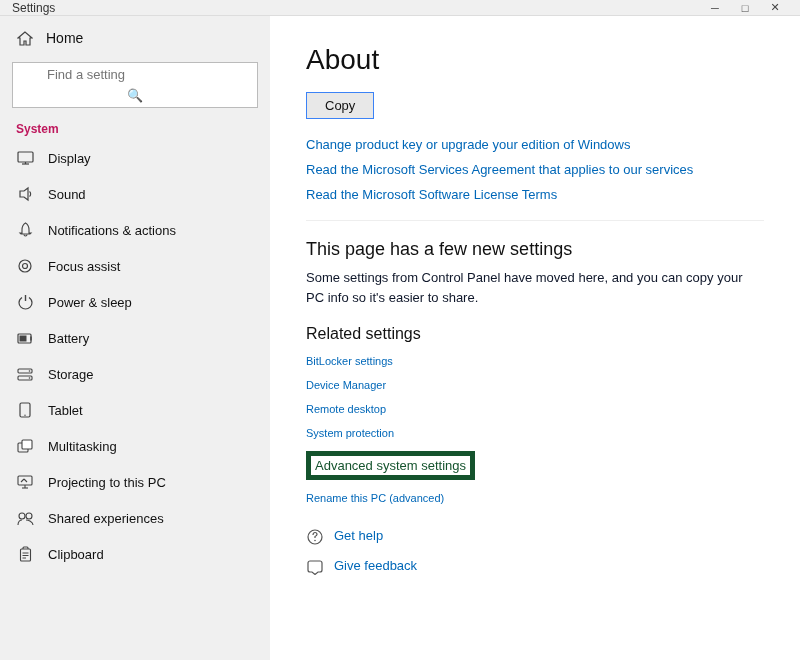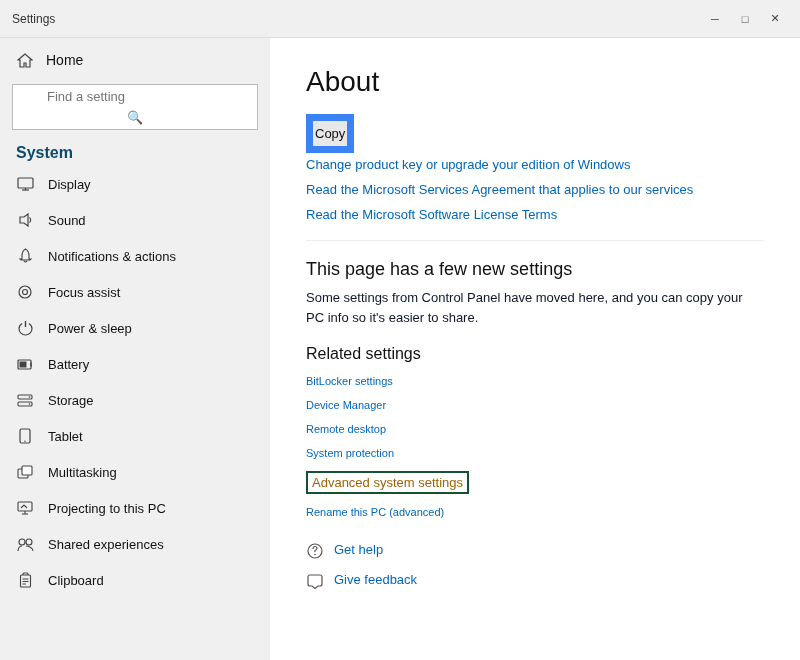--- a/index.html
+++ b/index.html
@@ -9,21 +9,21 @@
       height: 660px;
       background: #fff;
       display: flex;
       flex-direction: column;
       overflow: hidden;
     }
 
     
     .title-bar {
       background: #f0f0f0;
-      height: 38px;
+      height: 16px;
       display: flex;
       align-items: center;
       padding: 0 12px;
       flex-shrink: 0;
       border-bottom: 1px solid #ddd;
     }
     .title-bar-title {
       font-size: 12px;
       color: #333;
       flex: 1;
@@ -84,23 +84,23 @@
       border: none;
       outline: none;
       font-size: 13px;
       flex: 1;
       background: transparent;
       color: #555;
     }
     .search-icon-svg { color: #666; font-size: 13px; }
 
     .sidebar-section-label {
-      font-size: 16px;
+      font-size: 12px;
       font-weight: 700;
-      color: #0c4a6e;
+      color: #be185d;
       padding: 6px 20px 4px 16px;
     }
 
     .sidebar-item {
       display: flex;
       align-items: center;
       padding: 9px 16px;
       cursor: pointer;
       gap: 14px;
     }
@@ -125,26 +125,26 @@
 
     .page-title {
       font-size: 28px;
       font-weight: 300;
       color: #111;
       margin-bottom: 16px;
     }
 
     .copy-btn {
       background: #e8e8e8;
-      border: 7px solid #3b82f6;
-      padding: 5px 2px;
+      border: 1px solid #3b82f6;
+      padding: 5px 18px;
       font-size: 13px;
       cursor: pointer;
       color: #111;
-      margin-bottom: 4px;
+      margin-bottom: 18px;
     }
 
     .link-item {
       display: block;
       color: #0067b8;
       font-size: 13px;
       text-decoration: none;
       margin-bottom: 10px;
       cursor: pointer;
     }
@@ -180,25 +180,25 @@
       display: block;
       color: #0067b8;
       font-size: 11px;
       text-decoration: none;
       margin-bottom: 12px;
       cursor: pointer;
     }
 
     .advanced-system-link {
       display: inline-block;
-      color: #a16207;
+      color: #14532d;
       font-size: 13px;
       text-decoration: none;
       cursor: pointer;
-      border: 2px solid #14532d;
+      border: 5px solid #14532d;
       padding: 2px 4px;
       margin-bottom: 12px;
     }
 
     .bottom-links {
       margin-top: 24px;
     }
 
     .bottom-link-item {
       display: flex;

